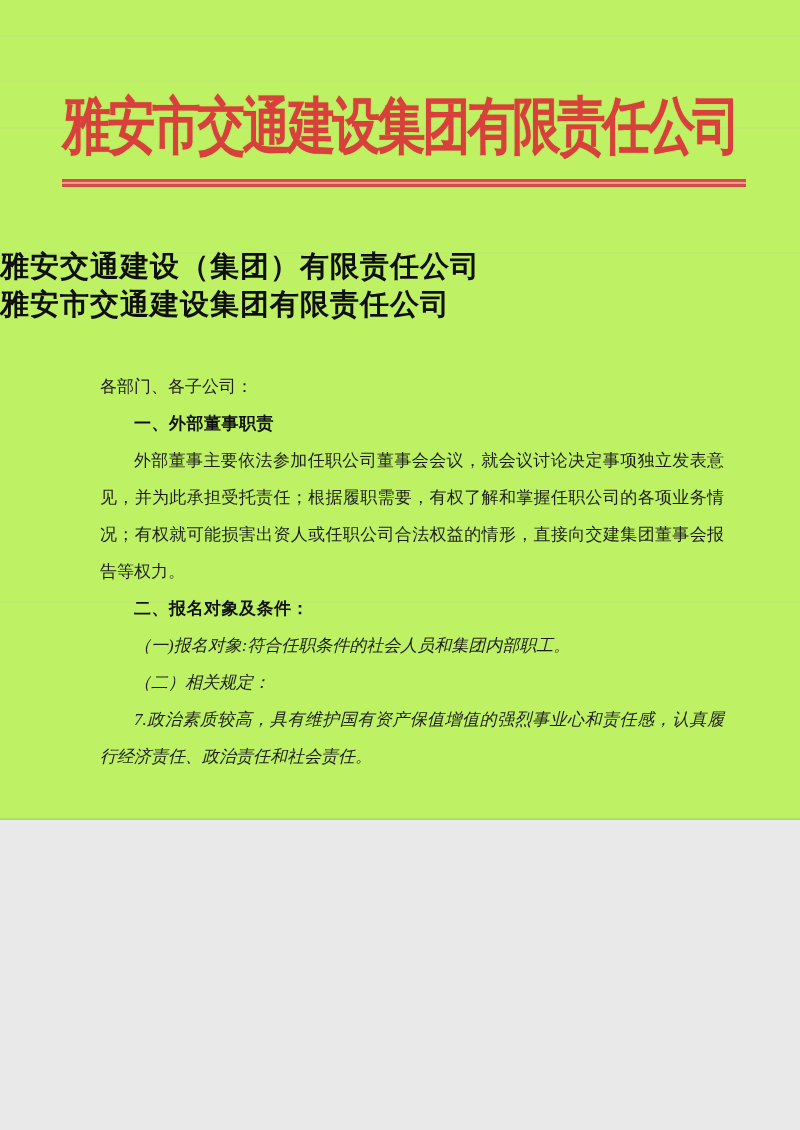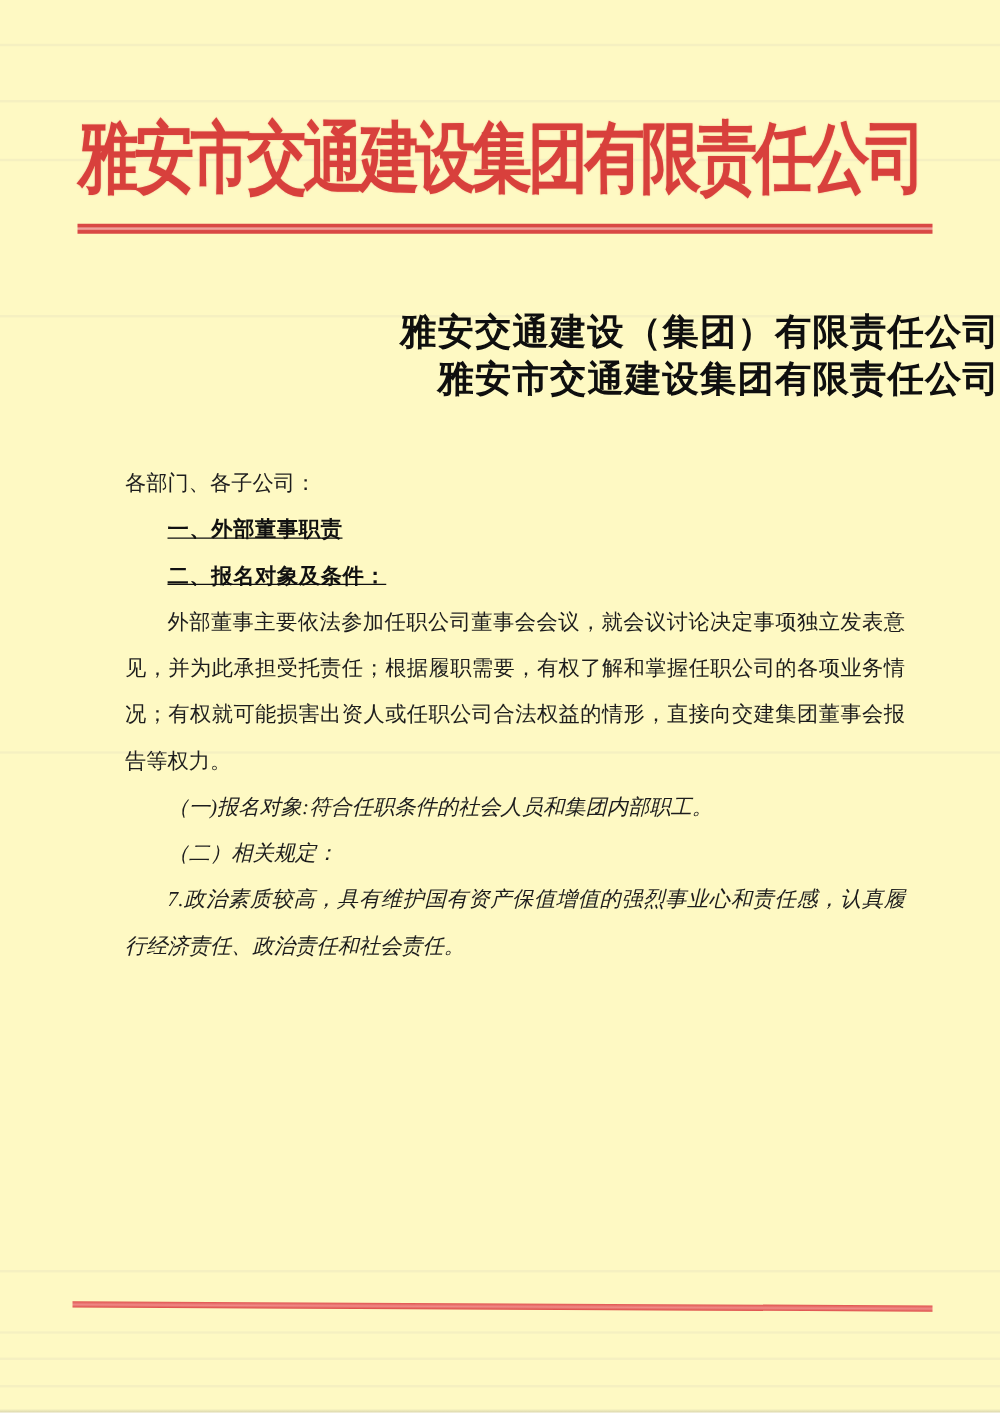--- a/index.html
+++ b/index.html
@@ -1,20 +1,20 @@
 <!DOCTYPE html>
 <html><head>
 <meta charset="utf-8">
 <style>
   html,body{margin:0;padding:0;background:#e9e9e9;}
   .page{
     position:relative;
-    width:800px;height:1130px;
+    width:800px;height:820px;
     margin:0 auto;
-    background:#fef9c3;
+    background:#bef264;
     overflow:hidden;
     font-family:"Liberation Serif","DejaVu Serif",serif;
     color:#222;
   }
   
   .streak{
     position:absolute;left:0;right:0;height:2px;
     background:rgba(185,185,185,0.13);
     pointer-events:none;
   }
@@ -35,21 +35,21 @@
   .rule-top{
     position:absolute;top:179px;left:62px;width:684px;height:8px;
     background:linear-gradient(180deg,
       #d94945 0%, #d94945 30%,
       #efa19c 42%, #efa19c 55%,
       #d94945 68%, #d94945 100%);
   }
   
   .doc-title{
     position:absolute;top:247px;left:0;right:0;
-    text-align:right;
+    text-align:left;
     font-weight:bold;
     font-size:29px;
     line-height:38px;
     letter-spacing:1px;
     color:#0f0f0f;
   }
   
   .body-text{
     position:absolute;top:368px;left:100px;width:624px;
     font-size:17px;
@@ -57,21 +57,20 @@
     text-align:justify;
     color:#1d1d1d;
   }
   .body-text p{margin:0;}
   .indent{text-indent:2em;}
   .heading{
     font-weight:bold;
     font-family:"Liberation Sans","DejaVu Sans",sans-serif;
     letter-spacing:0.5px;
     color:#111;
-    text-decoration:underline;
   }
   .kai{
     font-style:italic;
   }
   
   .rule-bottom{
     position:absolute;top:1041px;left:58px;width:688px;height:5px;
     background:linear-gradient(180deg,#e1534f 0%,#ef8b87 55%,#dd4b47 100%);
     transform:rotate(0.28deg);
     transform-origin:left center;
@@ -102,22 +101,22 @@
   <div class="rule-top"></div>
 
   <div class="doc-title">
     <div>雅安交通建设（集团）有限责任公司</div>
     <div>雅安市交通建设集团有限责任公司</div>
   </div>
 
   <div class="body-text">
     <p>各部门、各子公司：</p>
     <p class="indent heading">一、外部董事职责</p>
+    <p class="indent">外部董事主要依法参加任职公司董事会会议，就会议讨论决定事项独立发表意见，并为此承担受托责任；根据履职需要，有权了解和掌握任职公司的各项业务情况；有权就可能损害出资人或任职公司合法权益的情形，直接向交建集团董事会报告等权力。</p>
     <p class="indent heading">二、报名对象及条件：</p>
-    <p class="indent">外部董事主要依法参加任职公司董事会会议，就会议讨论决定事项独立发表意见，并为此承担受托责任；根据履职需要，有权了解和掌握任职公司的各项业务情况；有权就可能损害出资人或任职公司合法权益的情形，直接向交建集团董事会报告等权力。</p>
     <p class="indent kai">（一)报名对象:符合任职条件的社会人员和集团内部职工。</p>
     <p class="indent kai">（二）相关规定：</p>
     <p class="indent kai">7.政治素质较高，具有维护国有资产保值增值的强烈事业心和责任感，认真履行经济责任、政治责任和社会责任。</p>
   </div>
 
   <div class="rule-bottom"></div>
 
   <div class="page-edge"></div>
 
 </div>

